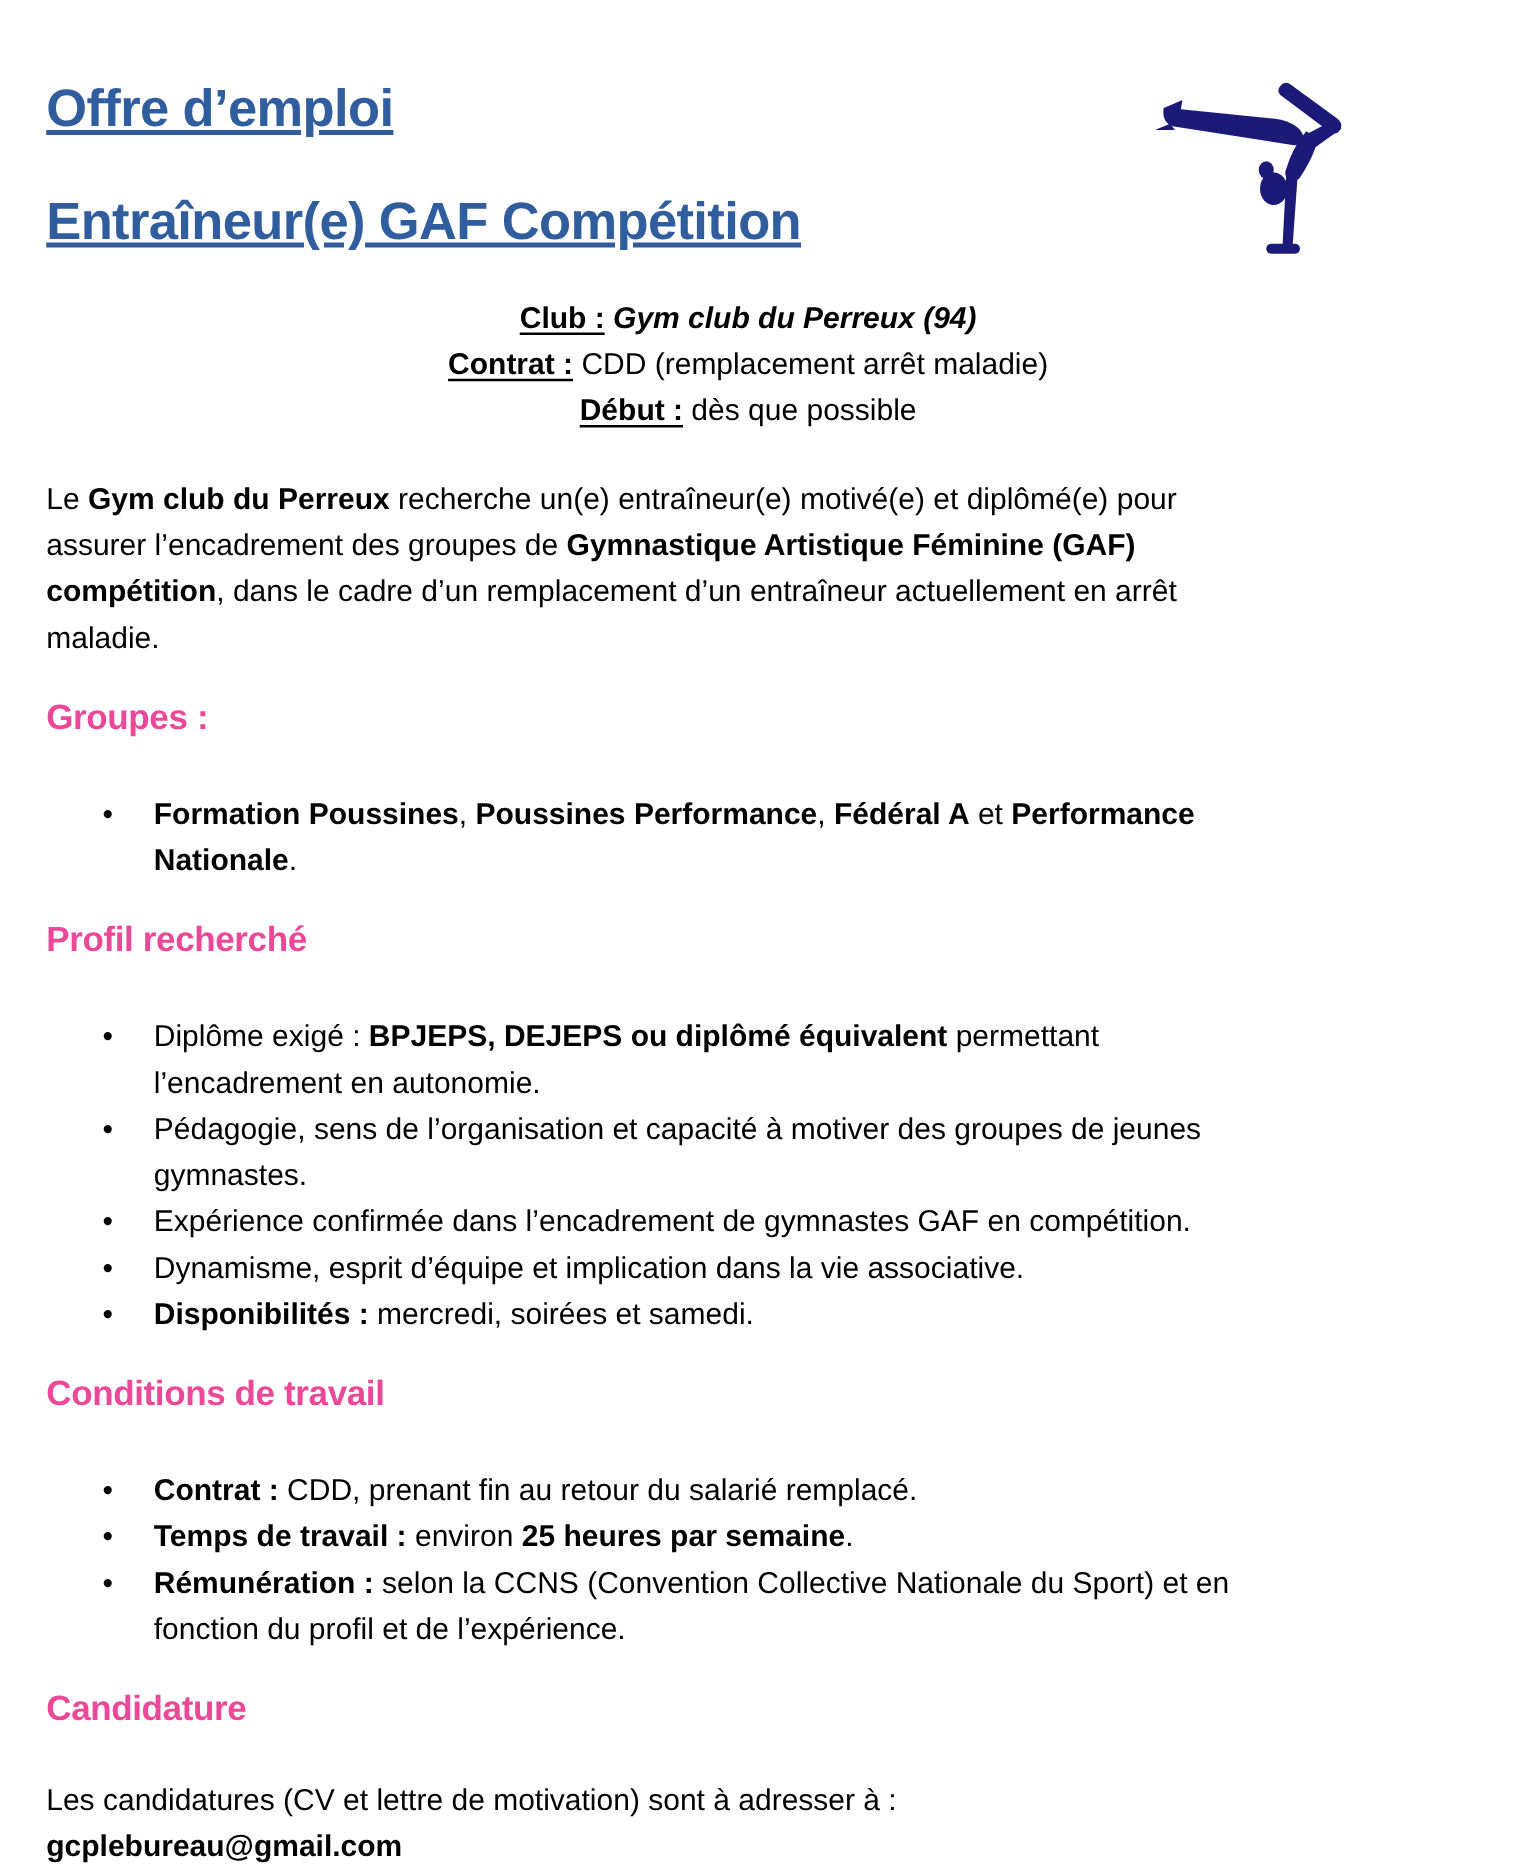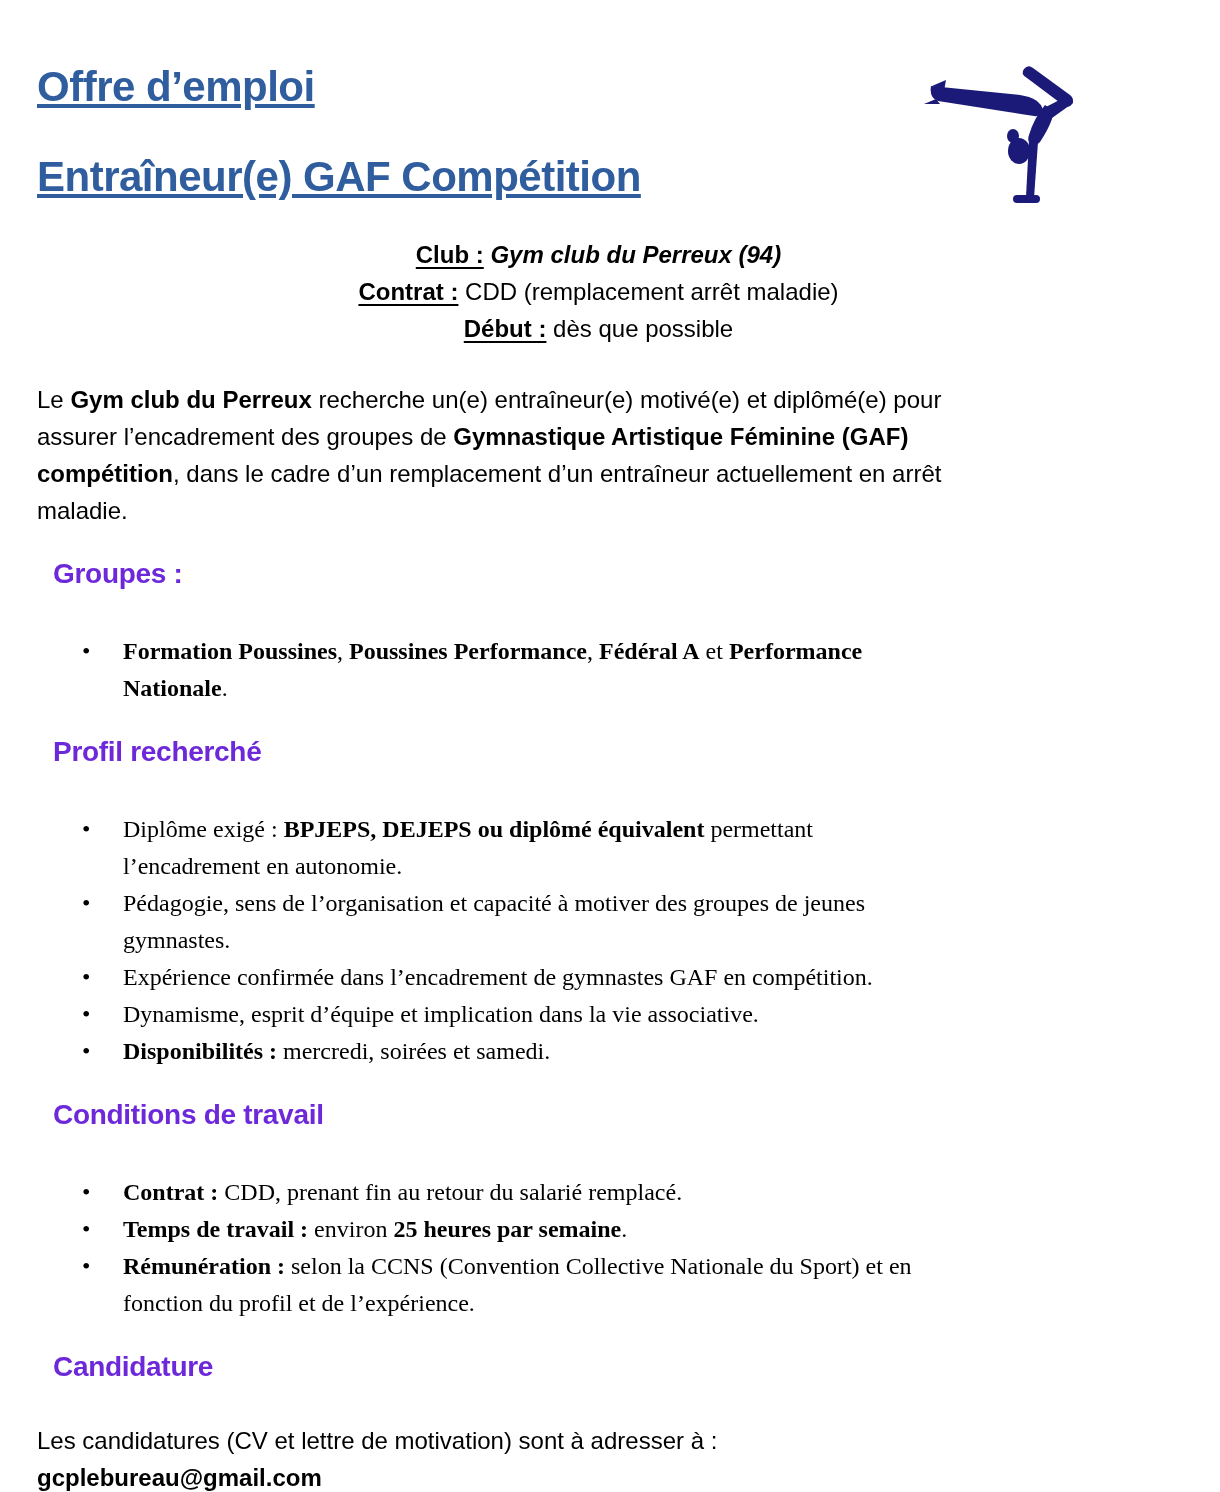--- a/index.html
+++ b/index.html
@@ -38,35 +38,34 @@
   }
   #intro{
     font-size:24px;
     line-height:37px;
     margin:34px 0 0 0;
   }
   h2.section-heading{
     font-size:28px;
     line-height:34px;
     font-weight:700;
-    color:#6d28d9;
-    margin:28px 0 0 16px;
+    color:#ec4899;
+    margin:28px 0 0 0;
     letter-spacing:-0.3px;
   }
   ul.bullets{
     list-style:none;
     margin:42px 0 0 0;
     padding:0;
   }
   ul.bullets li{
     position:relative;
     padding-left:86px;
     font-size:24px;
     line-height:37px;
-    font-family:Liberation Serif, serif;
   }
   ul.bullets li::before{
     content:"\2022";
     position:absolute;
     left:45px;
     top:0;
     font-size:24px;
     line-height:37px;
     color:#000;
   }

